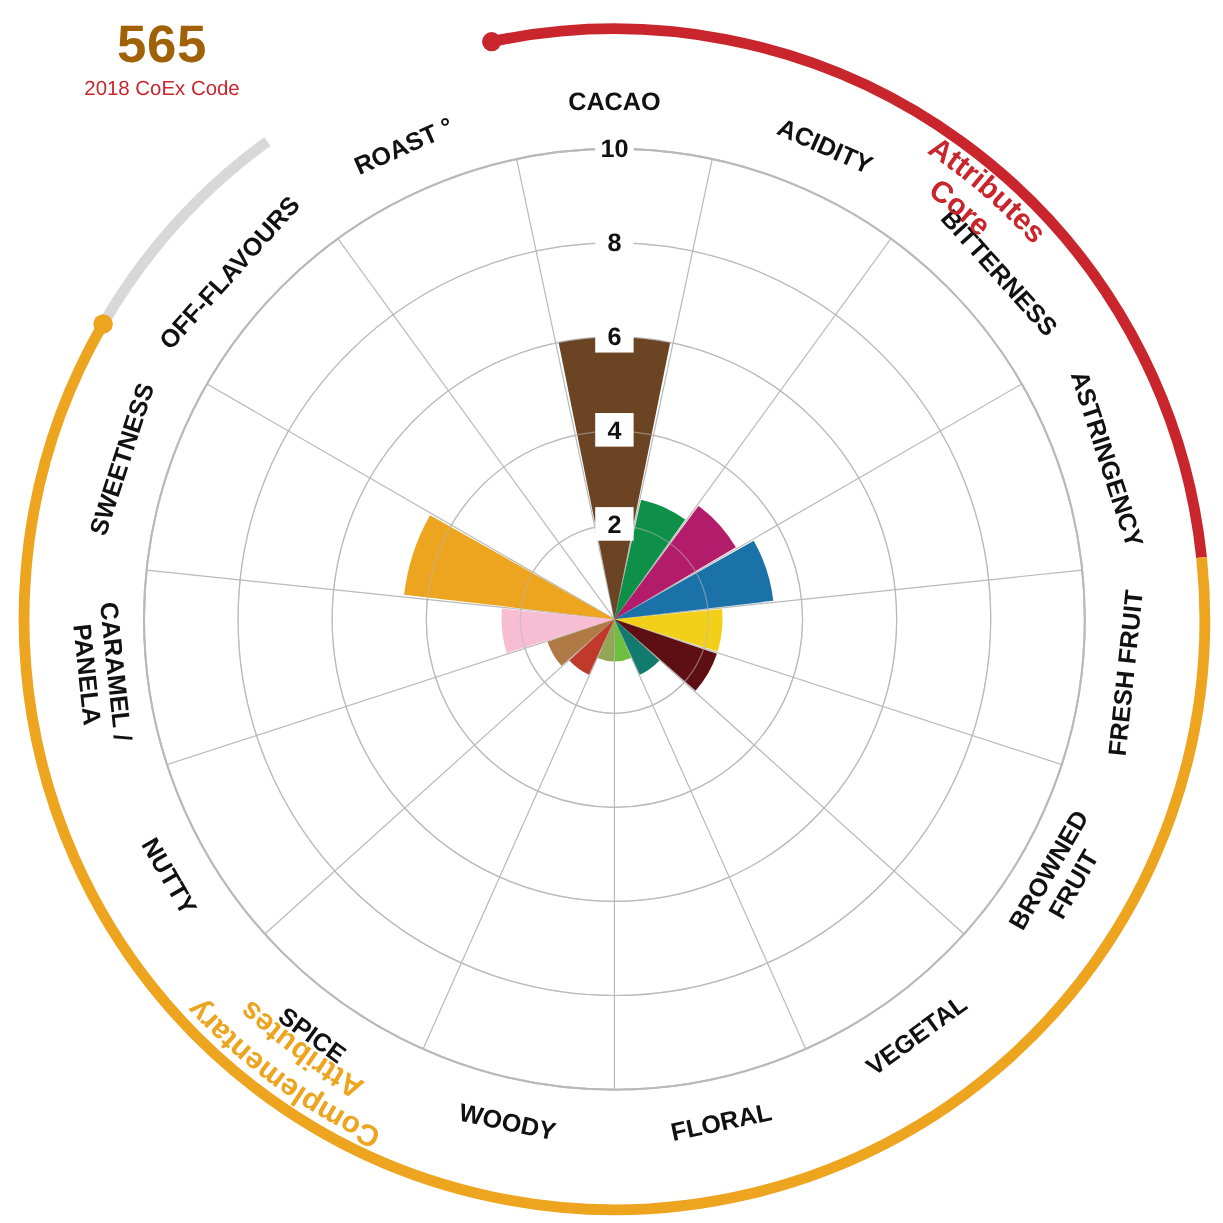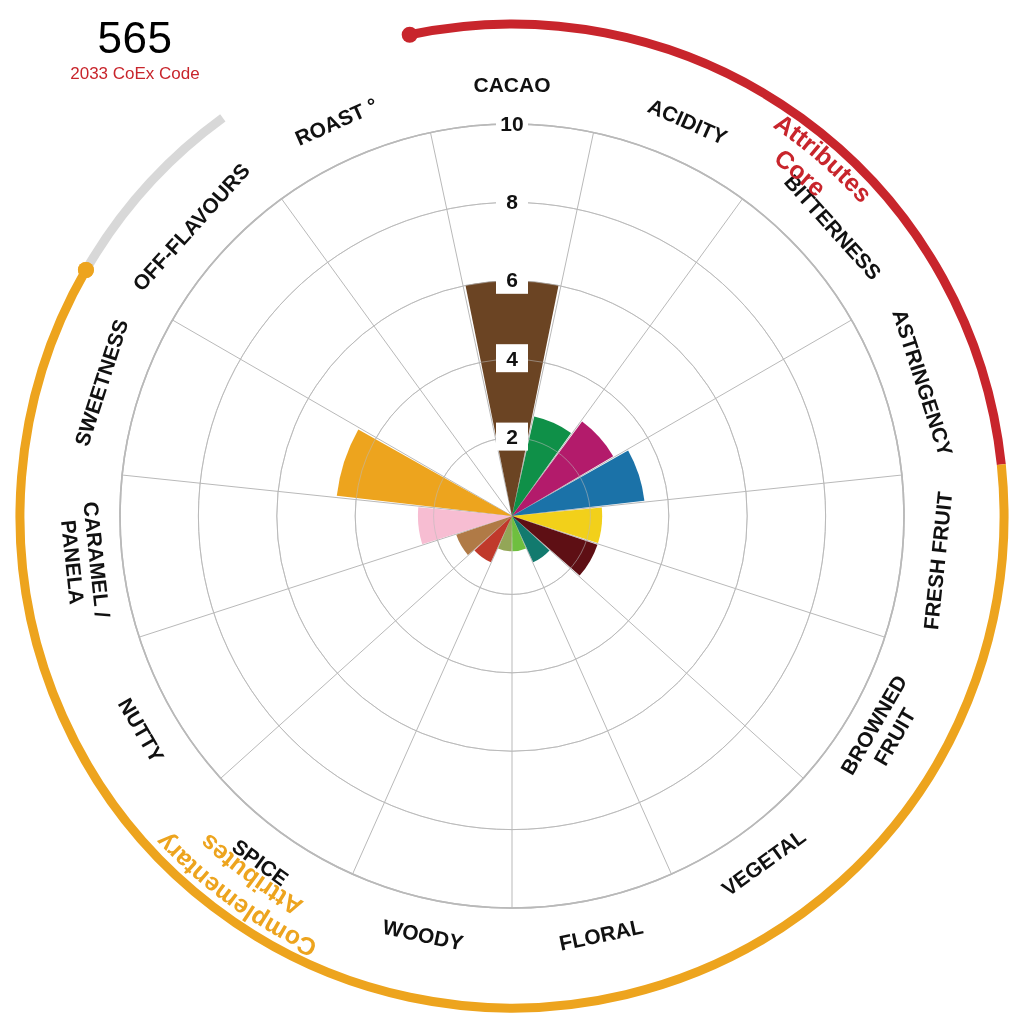--- a/index.html
+++ b/index.html
@@ -27,22 +27,22 @@
   .code-block {
     position: absolute;
     left: 20px;
     top: 16px;
     width: 230px;
     text-align: center;
     pointer-events: none;
   }
   .code-number {
     font-size: 44px;
-    font-weight: normal;
-    color: #000000;
+    font-weight: bold;
+    color: #a16207;
     line-height: 1.0;
     letter-spacing: 0.5px;
   }
   .code-label {
     font-size: 17px;
     color: #c8252c;
     line-height: 1.4;
     margin-top: 2px;
   }
   text {
@@ -63,21 +63,21 @@
     font-size: 25px;
   }
 </style>
 </head>
 <body>
 
 <div id="stage">
 
   <div class="code-block">
     <div class="code-number">565</div>
-    <div class="code-label">2033 CoEx Code</div>
+    <div class="code-label">2018 CoEx Code</div>
   </div>
 
   <svg id="wheel" width="1019" height="1019" viewBox="0 0 1019 1019">
     <g id="grid-layer">
         <circle cx="512" cy="516" r="78.4" fill="none" stroke="#b9b9b9" stroke-width="1"></circle>
         <circle cx="512" cy="516" r="156.8" fill="none" stroke="#b9b9b9" stroke-width="1"></circle>
         <circle cx="512" cy="516" r="235.2" fill="none" stroke="#b9b9b9" stroke-width="1"></circle>
         <circle cx="512" cy="516" r="313.6" fill="none" stroke="#b9b9b9" stroke-width="1"></circle>
         <circle cx="512" cy="516" r="392" fill="none" stroke="#b9b9b9" stroke-width="1.6"></circle>
         <line x1="512" y1="516" x2="593.5013828005617" y2="132.56614051234823" stroke="#b9b9b9" stroke-width="1"></line>

